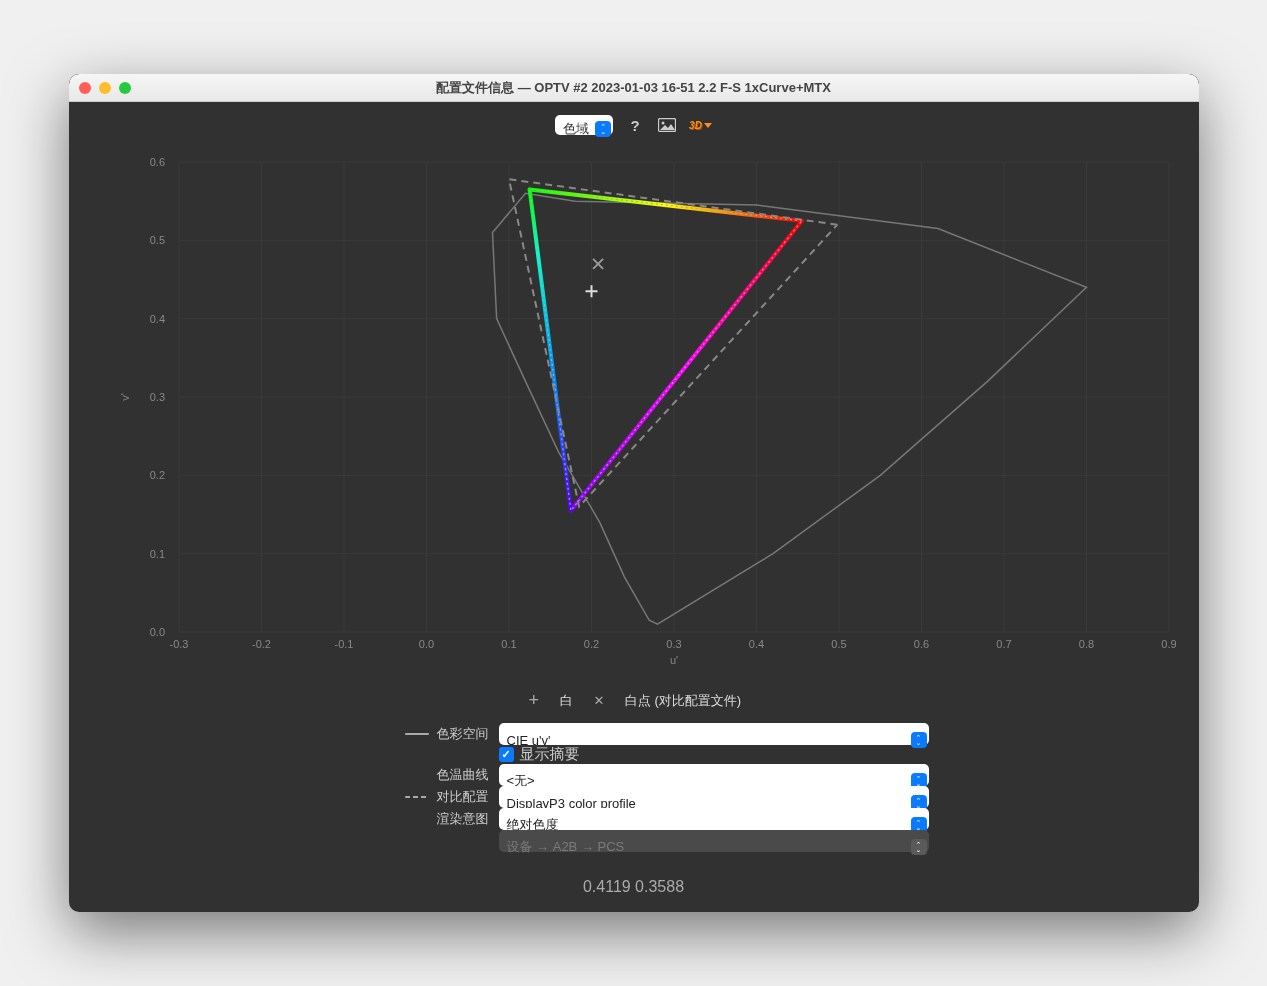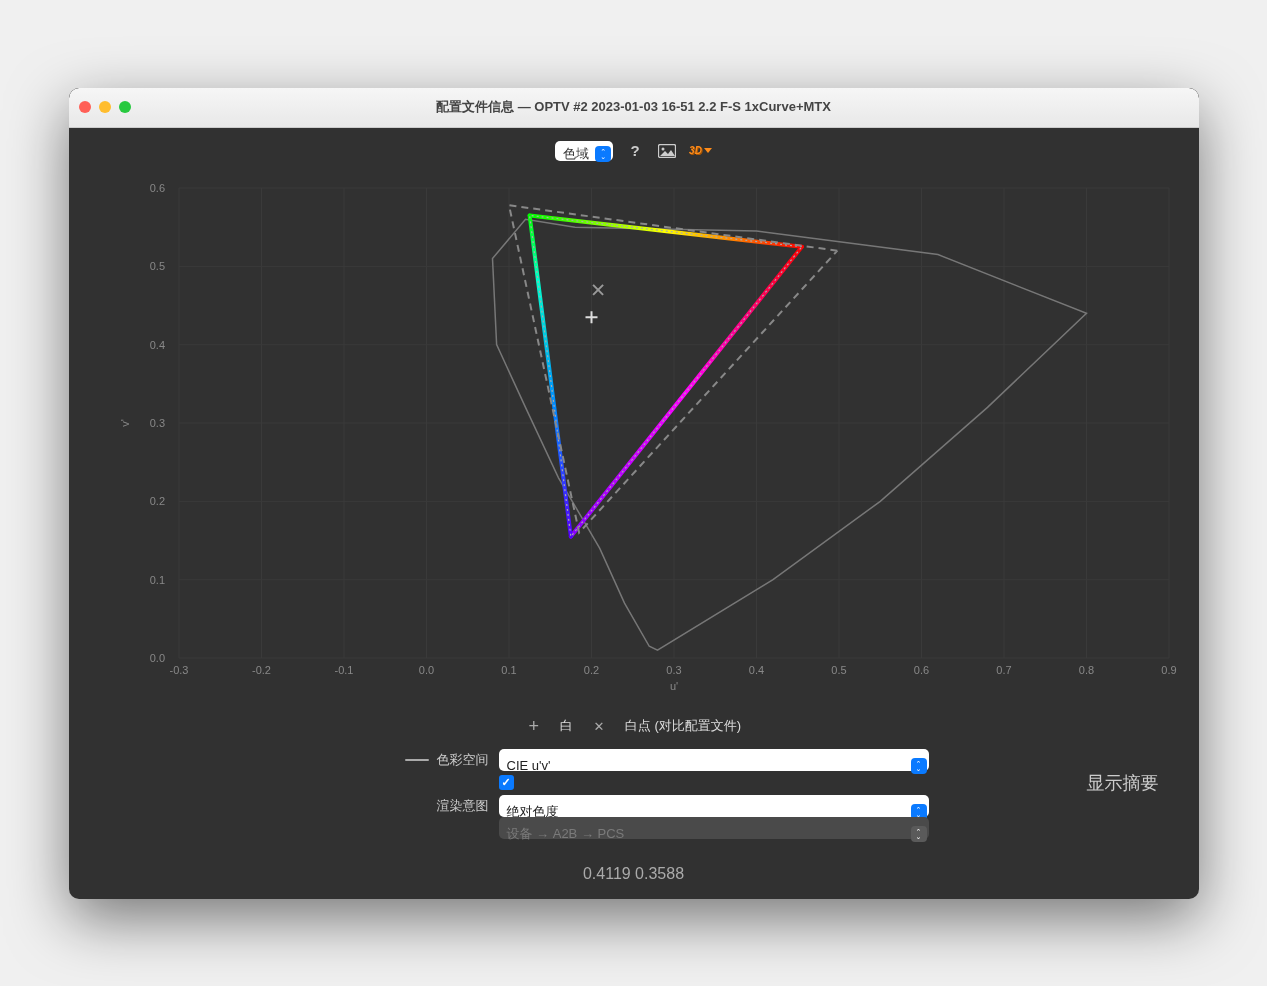--- a/index.html
+++ b/index.html
@@ -1,18 +1,18 @@
 <!DOCTYPE html>
 <html><head>
 <meta charset="utf-8">
 <style>
 * { box-sizing: border-box; margin: 0; padding: 0; }
 body { font-family: -apple-system, "Helvetica Neue", Arial, sans-serif; background: #f0f0f0; display: flex; justify-content: center; align-items: center; min-height: 986px; }
 .window { width: 1130px; background: #313131; border-radius: 10px; box-shadow: 0 20px 60px rgba(0,0,0,0.5); overflow: hidden; }
-.titlebar { height: 40px; background: linear-gradient(#f6f6f6,#e8e8e8); border-top-left-radius:10px;border-top-right-radius:10px; display: flex; align-items: center; padding: 0 10px; position: relative; border-bottom:1px solid #ccc;}
+.titlebar { height: 28px; background: linear-gradient(#f6f6f6,#e8e8e8); border-top-left-radius:10px;border-top-right-radius:10px; display: flex; align-items: center; padding: 0 10px; position: relative; border-bottom:1px solid #ccc;}
 .tl-dots { display: flex; gap: 8px; }
 .tl-dot { width: 12px; height: 12px; border-radius: 50%; }
 .tl-red { background: #ff5f56; } .tl-yellow { background: #ffbd2e; } .tl-green { background: #27c93f; }
 .title { position: absolute; left: 0; right: 0; text-align: center; font-size: 13px; font-weight: 600; color: #444; pointer-events:none;}
 .toolbar { height: 40px; background: #313131; display: flex; justify-content: center; align-items: center; gap: 12px; padding-top:6px;}
 .select-toolbar { background: #fff; border-radius: 5px; display: flex; align-items: center; height: 20px; font-size: 13px; padding: 7px 2px 0 8px; color:#333; cursor:pointer;}
 .sel-arrow { width: 16px; height: 16px; background: #0a7aff; border-radius: 4px; display: flex; flex-direction:column; align-items: center; justify-content: center; margin-left:6px;}
 .sel-arrow::before { content:"⌃"; color:#fff; font-size:7px; line-height:5px;}
 .sel-arrow::after { content:"⌄"; color:#fff; font-size:7px; line-height:5px;}
 .help-icon,.img-icon { width:20px; height:20px; border-radius:50%; display:flex; align-items:center; justify-content:center; color:#ccc; font-size:15px; font-weight:bold; cursor:pointer;}
@@ -30,21 +30,21 @@
 .legend-icon { display:inline-flex; align-items:center; justify-content:center; width:16px; color:#aaa;}
 .controls { display:flex; flex-direction:column; gap:0; padding: 4px 40px 20px; }
 .control-row { display:flex; align-items:center; gap:10px;}
 .control-label { width:380px; text-align:right; color:#ccc; font-size:13px; display:flex; align-items:center; justify-content:flex-end; gap:8px;}
 .control-label .line-icon { display:inline-block; width:24px; height:2px; background:#aaa; border-radius:1px;}
 .dashed-icon { height:2px !important; background: repeating-linear-gradient(90deg,#aaa 0 5px, transparent 5px 8px) !important; width:24px;}
 .select-box { flex:1; max-width:430px; background:#fff; border-radius:5px; height:22px; display:flex; align-items:center; padding:12px 2px 0 8px; font-size:13px; color:#222; cursor:pointer;}
 .select-box .sel-arrow{margin-left:auto;}
 .select-box.disabled { background:#4a4a4a; color:#7a7a7a; cursor:default;}
 .select-box.disabled .sel-arrow { background:#5a5a5a;}
-.check-row { margin-left:390px; display:flex; align-items:center; gap:6px; color:#ccc; font-size:18px;justify-content:space-between;}
+.check-row { margin-left:390px; display:flex; align-items:center; gap:6px; color:#ccc; font-size:15px;}
 .checkbox { width:15px; height:15px; background:#0a7aff; border-radius:3px; display:flex; align-items:center; justify-content:center;}
 .checkbox::after{content:"✓"; color:#fff; font-size:11px; font-weight:bold;}
 .footer { text-align:center; color:#aaa; font-size:16px; padding: 6px 0 16px;}
 </style>
 </head>
 <body>
 
 <div class="window">
   <div class="titlebar">
     <div class="tl-dots">
@@ -164,20 +164,39 @@
           <span>CIE u'v'</span>
           <span class="sel-arrow"></span>
         </div>
     </div>
     <div class="check-row">
       <div class="checkbox"></div>
       <span>显示摘要</span>
     </div>
     <div class="control-row">
       <div class="control-label">
+          <span>色温曲线</span>
+        </div>
+      <div class="select-box">
+          <span>&lt;无&gt;</span>
+          <span class="sel-arrow"></span>
+        </div>
+    </div>
+    <div class="control-row">
+      <div class="control-label">
+          <span class="line-icon dashed-icon"></span>
+          <span>对比配置</span>
+        </div>
+      <div class="select-box">
+          <span>DisplayP3 color profile</span>
+          <span class="sel-arrow"></span>
+        </div>
+    </div>
+    <div class="control-row">
+      <div class="control-label">
           <span>渲染意图</span>
         </div>
       <div class="select-box">
           <span>绝对色度</span>
           <span class="sel-arrow"></span>
         </div>
     </div>
     <div class="control-row">
       <div class="control-label"></div>
       <div class="select-box disabled">

